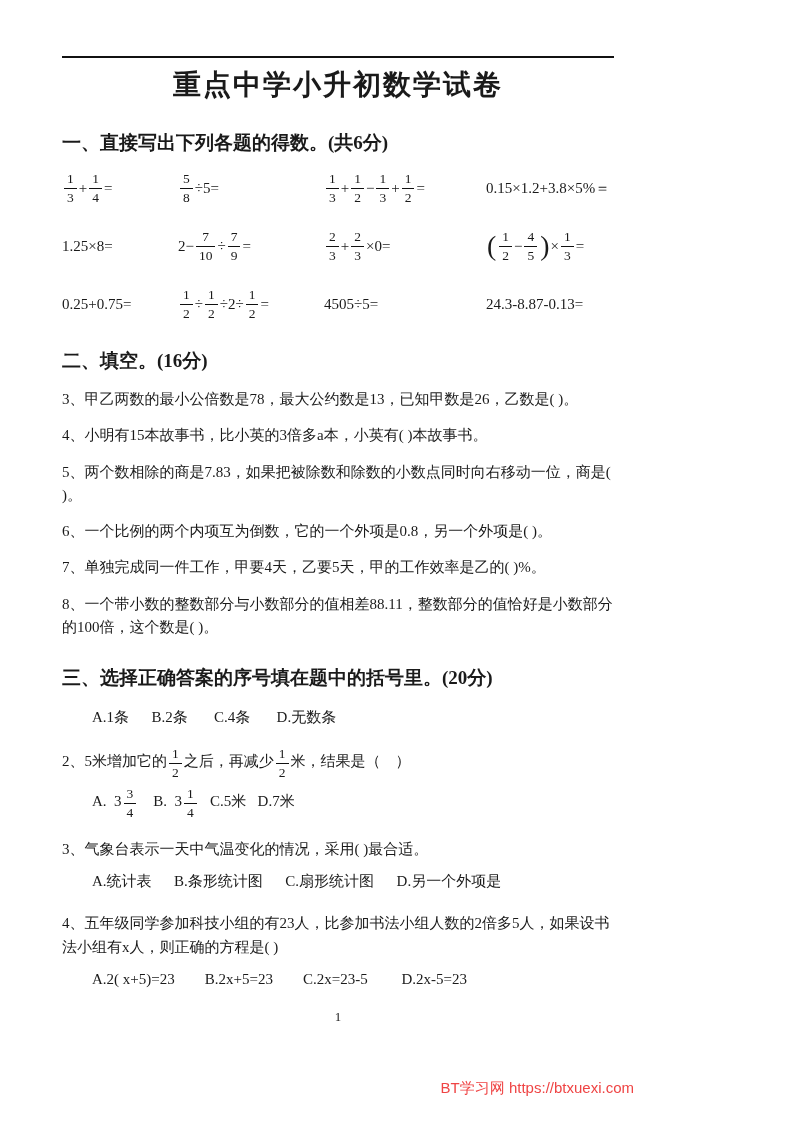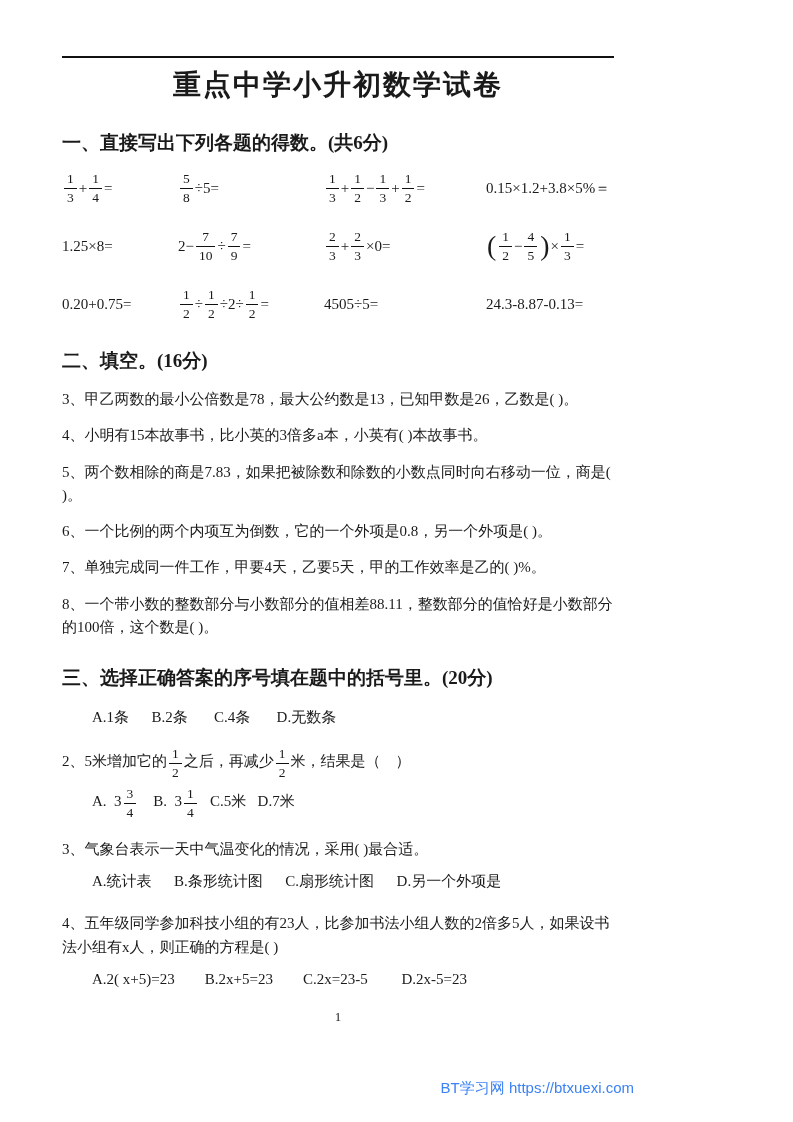--- a/index.html
+++ b/index.html
@@ -48,21 +48,21 @@
   .frac .den{border-top:1px solid #111;padding:2px 3px 0 3px;}
   .bigp{font-size:185%;font-weight:300;vertical-align:middle;line-height:0.9;margin:0 1px;}
   .fill-item{line-height:1.55;margin:0 0 13px 0;}
   .q-line{margin:18px 0 8px 0;line-height:1.6;}
   .opt-line{padding-left:30px;margin:0 0 10px 0;line-height:1.6;}
   .pre{white-space:pre-wrap;}
   .pagenum{text-align:center;font-size:13px;margin-top:18px;}
   .footer{
     position:absolute;
     right:42px;bottom:24px;
-    color:#3b82f6;
+    color:#ef4444;
     font-size:15px;
     font-family:"Liberation Sans","DejaVu Sans",sans-serif;
   }
 </style>
 </head>
 <body>
 
 <div class="page">
 
   <div class="toprule"></div>
@@ -115,21 +115,21 @@
     <div class="math-cell"><span class="bigp">(</span><span class="frac">
           <span class="num">1</span>
           <span class="den">2</span>
         </span>−<span class="frac">
           <span class="num">4</span>
           <span class="den">5</span>
         </span><span class="bigp">)</span>×<span class="frac">
           <span class="num">1</span>
           <span class="den">3</span>
         </span>=</div>
-    <div class="math-cell">0.20+0.75=</div>
+    <div class="math-cell">0.25+0.75=</div>
     <div class="math-cell"><span class="frac">
           <span class="num">1</span>
           <span class="den">2</span>
         </span>÷<span class="frac">
           <span class="num">1</span>
           <span class="den">2</span>
         </span>÷2÷<span class="frac">
           <span class="num">1</span>
           <span class="den">2</span>
         </span>=</div>

